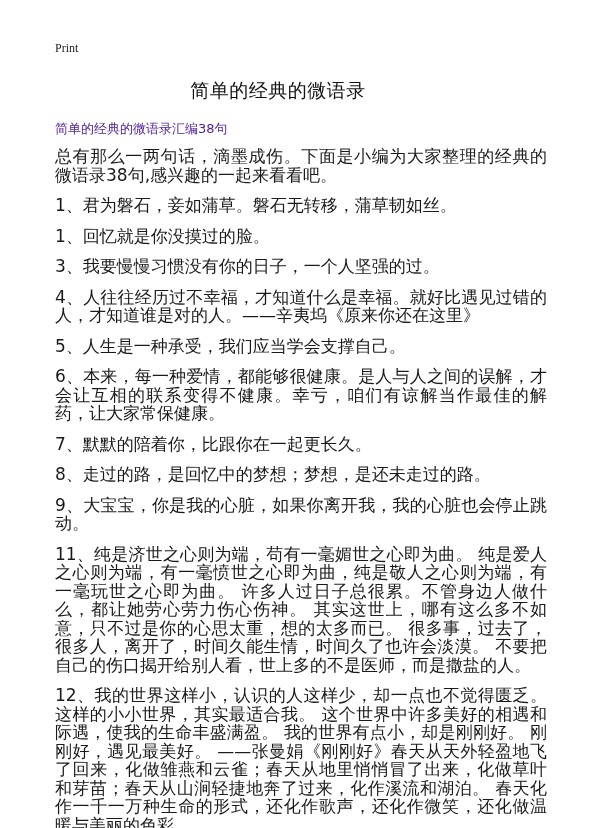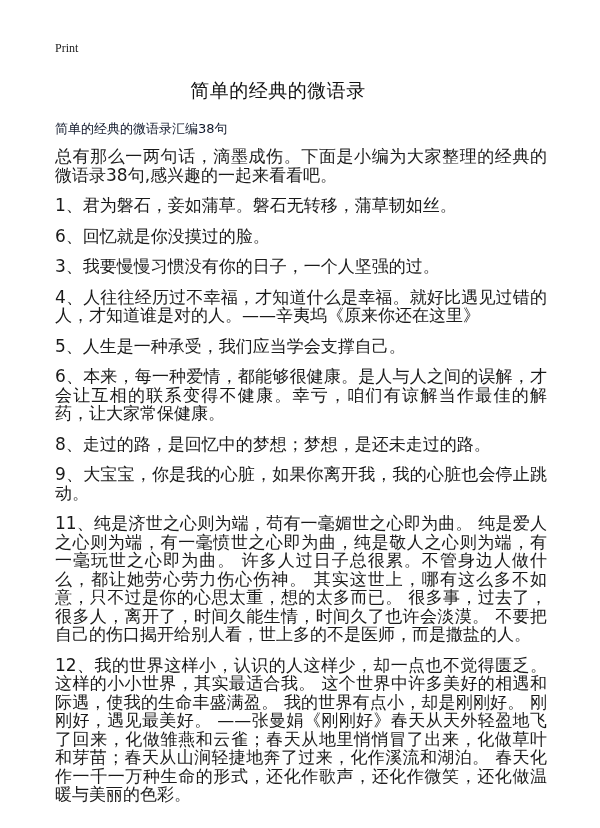--- a/index.html
+++ b/index.html
@@ -36,21 +36,21 @@
       margin: 0;
       color: #111;
       letter-spacing: 0.5px;
     }
     .subtitle {
       position: absolute;
       left: 55px;
       top: 120px;
       font-size: 13px;
       margin: 0;
-      color: #0f172a;
+      color: #4c1d95;
     }
     .content {
       position: absolute;
       left: 55px;
       top: 147px;
       width: 492px;
     }
     .para {
       font-size: 17px;
       line-height: 18.5px;
@@ -65,22 +65,23 @@
 
 <a class="print-link">Print</a>
 
 <h1 class="doc-title">简单的经典的微语录</h1>
 
 <p class="subtitle">简单的经典的微语录汇编38句</p>
 
 <div class="content">
   <p class="para">总有那么一两句话，滴墨成伤。下面是小编为大家整理的经典的微语录38句,感兴趣的一起来看看吧。</p>
   <p class="para">1、君为磐石，妾如蒲草。磐石无转移，蒲草韧如丝。</p>
-  <p class="para">6、回忆就是你没摸过的脸。</p>
+  <p class="para">1、回忆就是你没摸过的脸。</p>
   <p class="para">3、我要慢慢习惯没有你的日子，一个人坚强的过。</p>
   <p class="para">4、人往往经历过不幸福，才知道什么是幸福。就好比遇见过错的人，才知道谁是对的人。——辛夷坞《原来你还在这里》</p>
   <p class="para">5、人生是一种承受，我们应当学会支撑自己。</p>
   <p class="para">6、本来，每一种爱情，都能够很健康。是人与人之间的误解，才会让互相的联系变得不健康。幸亏，咱们有谅解当作最佳的解药，让大家常保健康。</p>
+  <p class="para">7、默默的陪着你，比跟你在一起更长久。</p>
   <p class="para">8、走过的路，是回忆中的梦想；梦想，是还未走过的路。</p>
   <p class="para">9、大宝宝，你是我的心脏，如果你离开我，我的心脏也会停止跳动。</p>
   <p class="para">11、纯是济世之心则为端，苟有一毫媚世之心即为曲。 纯是爱人之心则为端，有一毫愤世之心即为曲，纯是敬人之心则为端，有一毫玩世之心即为曲。 许多人过日子总很累。不管身边人做什么，都让她劳心劳力伤心伤神。 其实这世上，哪有这么多不如意，只不过是你的心思太重，想的太多而已。 很多事，过去了，很多人，离开了，时间久能生情，时间久了也许会淡漠。 不要把自己的伤口揭开给别人看，世上多的不是医师，而是撒盐的人。</p>
   <p class="para">12、我的世界这样小，认识的人这样少，却一点也不觉得匮乏。 这样的小小世界，其实最适合我。 这个世界中许多美好的相遇和际遇，使我的生命丰盛满盈。 我的世界有点小，却是刚刚好。 刚刚好，遇见最美好。 ——张曼娟《刚刚好》春天从天外轻盈地飞了回来，化做雏燕和云雀；春天从地里悄悄冒了出来，化做草叶和芽苗；春天从山涧轻捷地奔了过来，化作溪流和湖泊。 春天化作一千一万种生命的形式，还化作歌声，还化作微笑，还化做温暖与美丽的色彩。</p>
 </div>
 
 </body></html>

